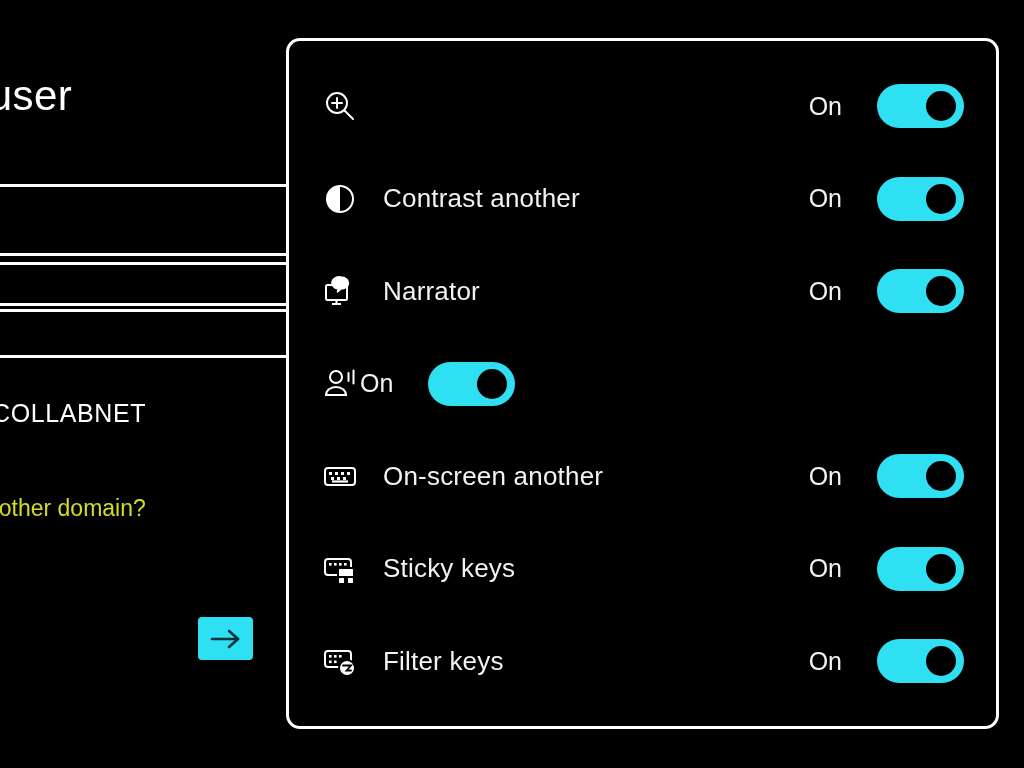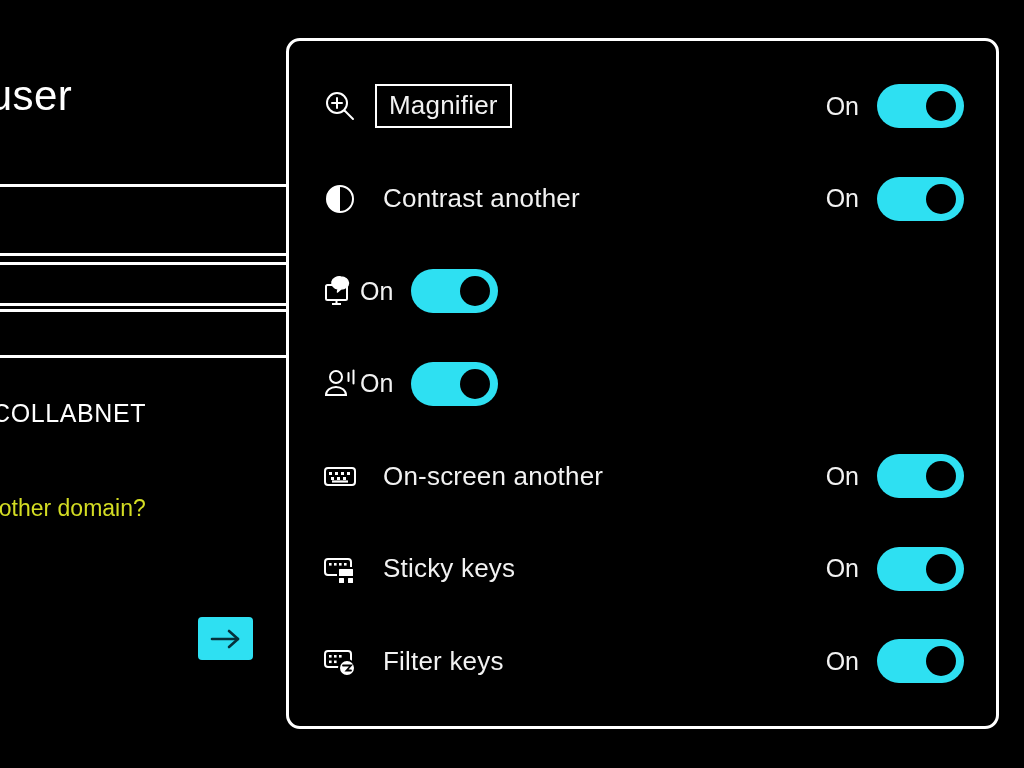--- a/index.html
+++ b/index.html
@@ -162,21 +162,21 @@
   }
 
   .accessibility-row.is-focused .row-spacer {
     flex: 1 1 auto;
   }
 
   .row-state {
     font-size: 25px;
     font-weight: 400;
     color: #f2f2f2;
-    margin-right: 18px;
+    margin-right: 35px;
     white-space: nowrap;
   }
 
   .row-toggle {
     position: relative;
     width: 87px;
     height: 44px;
     border-radius: 22px;
     background: #2ee0f2;
     flex: 0 0 87px;
@@ -225,21 +225,20 @@
 
     <li class="accessibility-row is-focused">
       <span class="row-icon">
         <svg width="34" height="34" viewBox="0 0 34 34" fill="none" stroke="currentColor" stroke-width="2" stroke-linecap="round">
           <circle cx="14" cy="14" r="10"></circle>
           <line x1="14" y1="9" x2="14" y2="19"></line>
           <line x1="9" y1="14" x2="19" y2="14"></line>
           <line x1="21.5" y1="21.5" x2="30" y2="30"></line>
         </svg>
       </span>
-      <span class="row-label">Magnifier</span>
       <span class="row-spacer"></span>
       <span class="row-state">On</span>
       <span class="row-toggle">
         <span class="toggle-knob"></span>
       </span>
     </li>
 
     <li class="accessibility-row">
       <span class="row-icon">
         <svg width="34" height="34" viewBox="0 0 34 34" fill="none" stroke="currentColor" stroke-width="2">
@@ -256,20 +255,21 @@
 
     <li class="accessibility-row">
       <span class="row-icon">
         <svg width="34" height="34" viewBox="0 0 34 34" fill="none" stroke="currentColor" stroke-width="2" stroke-linejoin="round">
           <rect x="3" y="11" width="21" height="15" rx="1.5"></rect>
           <line x1="13.5" y1="26" x2="13.5" y2="30"></line>
           <line x1="9" y1="30" x2="18" y2="30"></line>
           <path d="M18 3 A7.5 6 0 1 1 18 15 L14.5 18 L15 15 A7.5 6 0 0 1 18 3 Z" fill="currentColor" stroke="currentColor" stroke-width="1.5"></path>
         </svg>
       </span>
+      <span class="row-label">Narrator</span>
       <span class="row-state">On</span>
       <span class="row-toggle">
         <span class="toggle-knob"></span>
       </span>
     </li>
 
     <li class="accessibility-row">
       <span class="row-icon">
         <svg width="34" height="34" viewBox="0 0 34 34" fill="none" stroke="currentColor" stroke-width="2" stroke-linecap="round">
           <circle cx="13" cy="10" r="6"></circle>

